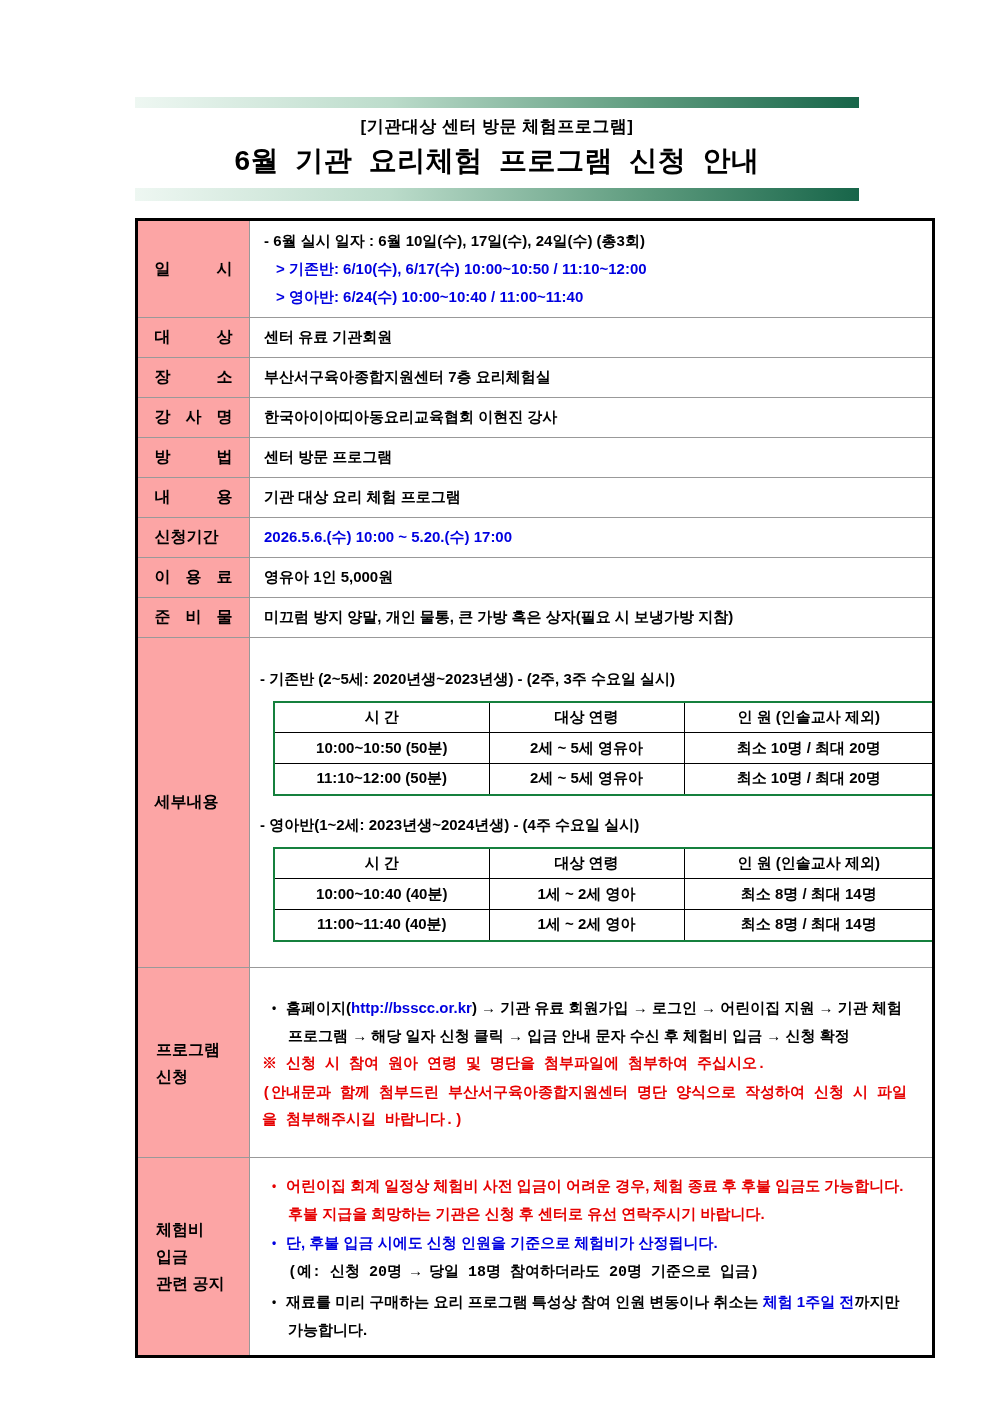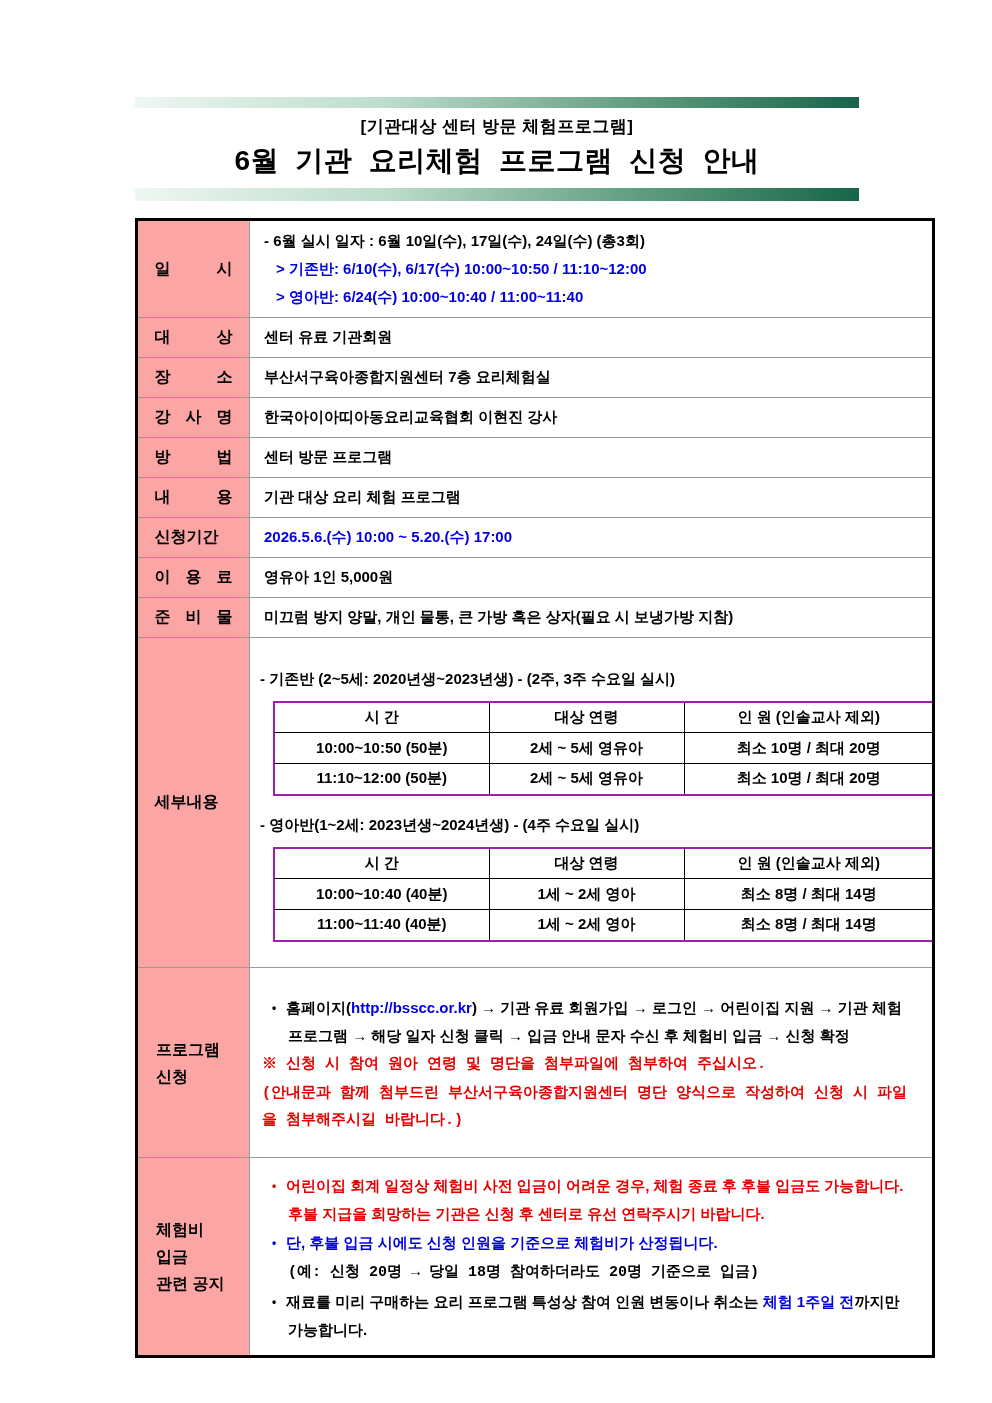--- a/index.html
+++ b/index.html
@@ -58,21 +58,21 @@
   
   .sch-line{line-height:28px;}
   .sch-sub{padding-left:12px;}
 
   
   td.details{padding:14px 4px 12px 10px;height:330px;vertical-align:top;}
   .detail-title{font-size:15px;font-weight:700;margin-top:4px;}
   .detail-title.second{margin-top:20px;}
   table.inner{
     width:662px;margin:12px 0 0 13px;border-collapse:collapse;
-    border:2px solid #a21caf;table-layout:fixed;
+    border:2px solid #15803d;table-layout:fixed;
   }
   table.inner th,table.inner td{
     border:1px solid #000;height:31px;text-align:center;
     font-size:15px;font-weight:700;padding:0 2px;
   }
   .detail-note{margin-top:18px;font-size:15px;font-weight:700;}
 
   
   td.longtext{padding:12px 20px 10px 12px;vertical-align:middle;}
   .para{

